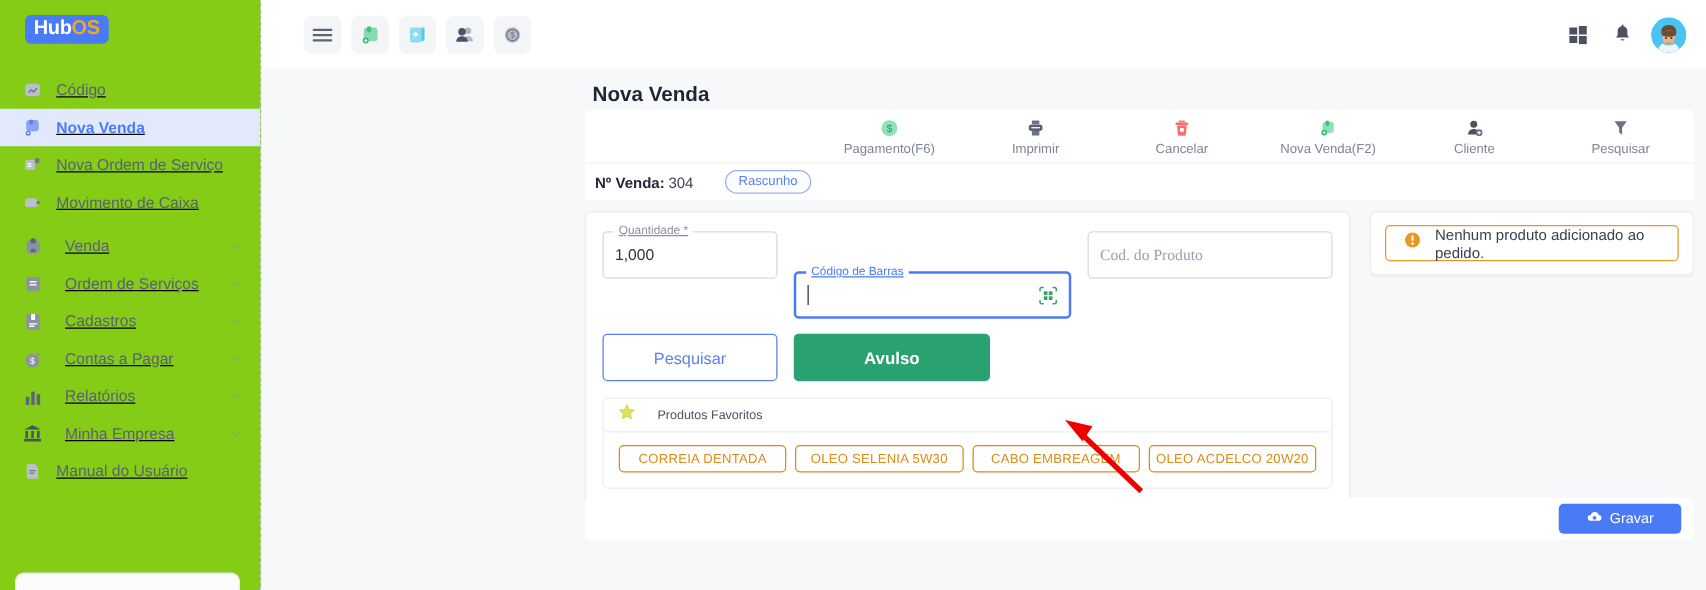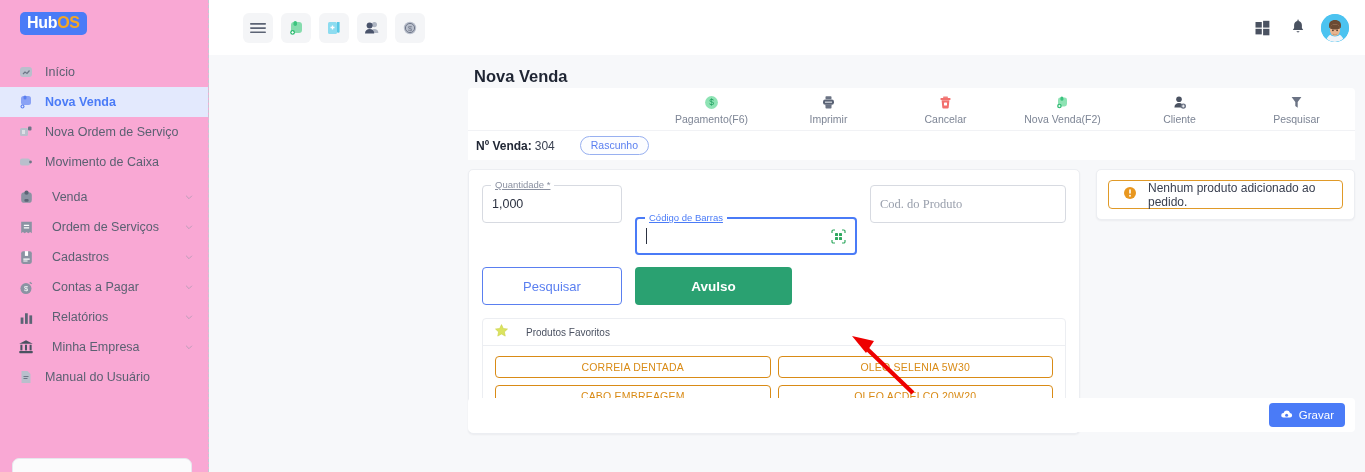--- a/index.html
+++ b/index.html
@@ -7,24 +7,25 @@
     width: 1365px; height: 472px;
     font-family: "Liberation Sans", sans-serif;
     background: #f7f8fa;
     overflow: hidden;
   }
   .app { display: flex; width: 1365px; height: 472px; position: relative; }
 
   
   .sidebar {
     width: 209px; height: 472px;
-    background: #f9a8d4;
+    background: #84cc16;
     border-right: 1px dashed #c3c9d4;
     position: relative;
     flex: 0 0 209px;
+    text-decoration: underline;
   }
   .logo-wrap { padding: 12px 0 0 20px; }
   .logo {
     display: inline-block;
     background: #4a7bf7;
     border-radius: 5px;
     padding: 3px 7px 4px 7px;
     font-size: 16px;
     font-weight: bold;
     letter-spacing: -0.3px;
@@ -231,21 +232,21 @@
   }
   .fav-head {
     display: flex; align-items: center;
     height: 27px;
     padding: 0 11px;
     border-bottom: 1px solid #eceef2;
   }
   .fav-head .fh-lbl { font-size: 10px; color: #4a5161; margin-left: 17px; }
   .fav-grid {
     display: grid;
-    grid-template-columns: 1fr 1fr;
+    grid-template-columns: 1fr 1fr 1fr 1fr;
     gap: 7px 7px;
     padding: 10px 12px 12px 12px;
   }
   .fav-btn {
     height: 22px;
     border: 1px solid #d98b16;
     border-radius: 4px;
     background: #fff;
     color: #d98b16;
     font-size: 10.5px;
@@ -283,21 +284,21 @@
     padding-right: 10px;
   }
   .btn-save {
     height: 24px;
     background: #4a7bf7;
     border: none; border-radius: 4px;
     color: #fff;
     font-size: 11.5px;
     font-family: "Liberation Sans", sans-serif;
     display: flex; align-items: center;
-    padding: 0 11px;
+    padding: 0 22px;
     cursor: pointer;
   }
   .btn-save .bs-lbl { margin-left: 6px; }
 
   .arrow-overlay {
     position: absolute; left: 0; top: 0;
     width: 1365px; height: 472px;
     pointer-events: none;
   }
 </style>
@@ -313,21 +314,21 @@
 
     <nav class="nav">
 
       <div class="nav-item">
         <span class="nav-ico">
           <svg width="16" height="16" viewBox="0 0 16 16">
               <rect x="2" y="3" width="12" height="10" rx="3" fill="#b9bfcc"></rect>
               <polyline points="5,10 7,8 9,9.5 11.5,6.5" stroke="#6e7687" stroke-width="1.2" fill="none"></polyline>
             </svg>
         </span>
-        <span class="nav-label">Início</span>
+        <span class="nav-label">Código</span>
       </div>
 
       <div class="nav-item active">
         <span class="nav-ico">
           <svg width="16" height="16" viewBox="0 0 16 16">
               <rect x="3" y="2" width="10" height="9" rx="2.5" fill="#8aa2f5"></rect>
               <rect x="5.5" y="1.5" width="3" height="4" rx="1.5" fill="#5a7ff0"></rect>
               <circle cx="4.5" cy="12.5" r="2" fill="#5a7ff0"></circle>
               <circle cx="4.5" cy="12.5" r="0.9" fill="#e3e9fd"></circle>
             </svg>

